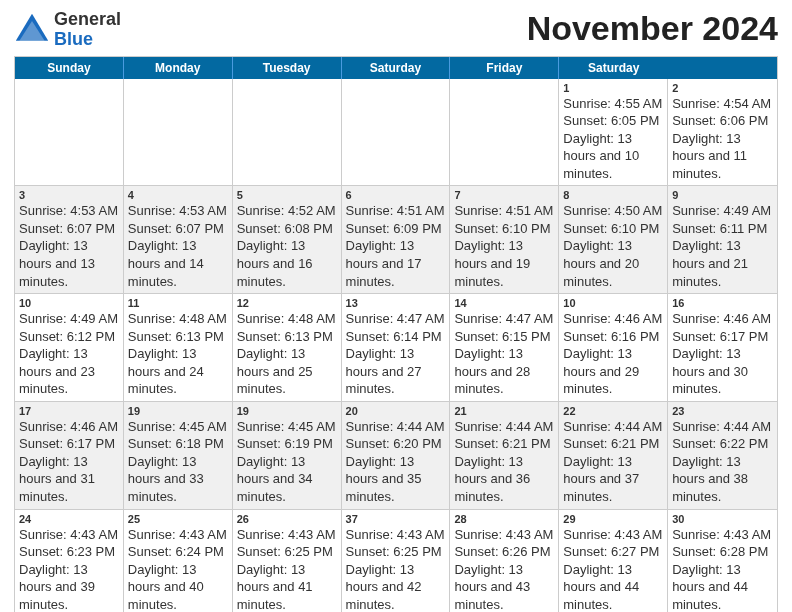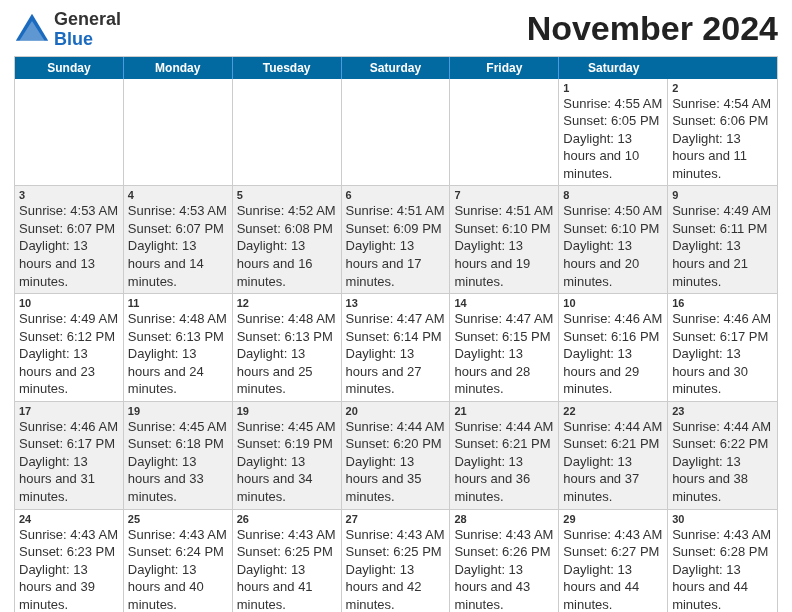--- a/index.html
+++ b/index.html
@@ -264,21 +264,21 @@
           </div>
           <div class="cal-cell">
             <span class="day-num">25</span>
             <div class="day-info">Sunrise: 4:43 AM<br>Sunset: 6:24 PM<br>Daylight: 13 hours and 40 minutes.</div>
           </div>
           <div class="cal-cell">
             <span class="day-num">26</span>
             <div class="day-info">Sunrise: 4:43 AM<br>Sunset: 6:25 PM<br>Daylight: 13 hours and 41 minutes.</div>
           </div>
           <div class="cal-cell">
-            <span class="day-num">27</span>
+            <span class="day-num">37</span>
             <div class="day-info">Sunrise: 4:43 AM<br>Sunset: 6:25 PM<br>Daylight: 13 hours and 42 minutes.</div>
           </div>
           <div class="cal-cell">
             <span class="day-num">28</span>
             <div class="day-info">Sunrise: 4:43 AM<br>Sunset: 6:26 PM<br>Daylight: 13 hours and 43 minutes.</div>
           </div>
           <div class="cal-cell">
             <span class="day-num">29</span>
             <div class="day-info">Sunrise: 4:43 AM<br>Sunset: 6:27 PM<br>Daylight: 13 hours and 44 minutes.</div>
           </div>

